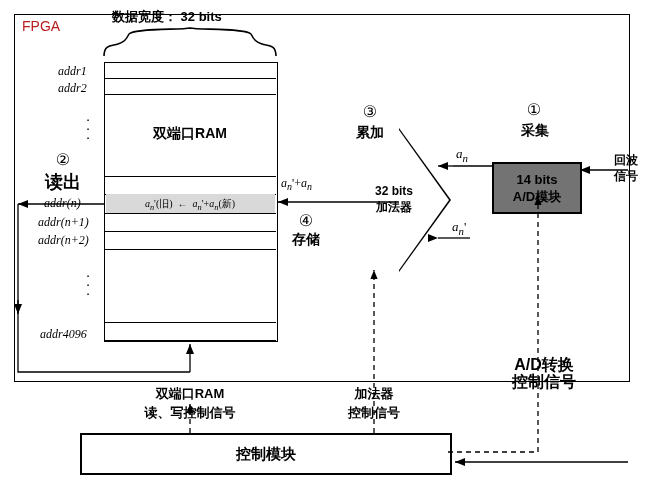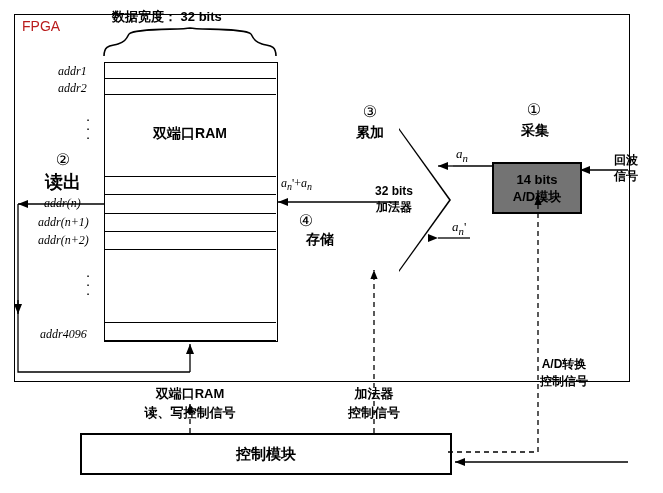--- a/index.html
+++ b/index.html
@@ -120,37 +120,40 @@
   <div class="ram-line" style="top:176px;"></div>
   <div class="ram-line" style="top:194px;"></div>
   <div class="ram-line" style="top:213px;"></div>
   <div class="ram-line" style="top:231px;"></div>
   <div class="ram-line" style="top:249px;"></div>
   <div class="ram-line" style="top:322px;"></div>
   <div class="ram-line" style="top:340px;"></div>
 
   <div class="ram-title">双端口RAM</div>
 
+  <div class="hl-row">
+    <span class="serif"><i>a<sub>n</sub></i>'(旧) &nbsp;←&nbsp; <i>a<sub>n</sub></i>'+<i>a<sub>n</sub></i>(新)</span>
+  </div>
 
   <div class="dots" style="left:78px;top:112px;width:20px;">．<br>．<br>．</div>
   <div class="dots" style="left:78px;top:268px;width:20px;">．<br>．<br>．</div>
   <div class="dots" style="left:18px;top:290px;width:20px;"></div>
 
   <div class="addr" style="left:58px;top:64px;">addr1</div>
   <div class="addr" style="left:58px;top:81px;">addr2</div>
   <div class="addr" style="left:44px;top:196px;">addr(n)</div>
   <div class="addr" style="left:38px;top:215px;">addr(n+1)</div>
   <div class="addr" style="left:38px;top:233px;">addr(n+2)</div>
   <div class="addr" style="left:40px;top:327px;">addr4096</div>
 
   <div class="txt center" style="left:38px;top:150px;width:50px;font-size:16px;">②</div>
   <div class="txt b center" style="left:30px;top:170px;width:66px;font-size:18px;">读出</div>
 
   <div class="txt center" style="left:286px;top:211px;width:40px;font-size:16px;">④</div>
-  <div class="txt b center" style="left:278px;top:231px;width:56px;font-size:14px;text-align:right;">存储</div>
+  <div class="txt b center" style="left:278px;top:231px;width:56px;font-size:14px;">存储</div>
 
   <div class="txt center" style="left:348px;top:102px;width:44px;font-size:16px;">③</div>
   <div class="txt b center" style="left:340px;top:124px;width:60px;font-size:14px;">累加</div>
 
   <div class="txt center" style="left:512px;top:100px;width:44px;font-size:16px;">①</div>
   <div class="txt b center" style="left:506px;top:122px;width:58px;font-size:14px;text-align:center;">采集</div>
 
   <div class="tri"></div>
   <div class="tri-inner"></div>
   <div class="adder-text">
@@ -175,21 +178,21 @@
   <div class="txt b center" style="left:110px;top:384px;width:160px;line-height:19px;font-size:13px;">
     <span>双端口RAM</span><br>
     <span>读、写控制信号</span>
   </div>
 
   <div class="txt b center" style="left:318px;top:384px;width:112px;line-height:19px;font-size:13px;">
     <span>加法器</span><br>
     <span>控制信号</span>
   </div>
 
-  <div class="txt b center" style="left:514px;top:356px;width:100px;line-height:17px;font-size:12px;">
+  <div class="txt b center" style="left:494px;top:356px;width:100px;line-height:17px;font-size:16px;">
     <span>A/D转换</span><br>
     <span>控制信号</span>
   </div>
 
 
   <div class="ctrl-box">
     <span>控制模块</span>
   </div>
 
   <svg class="ov" viewBox="0 0 663 493">

